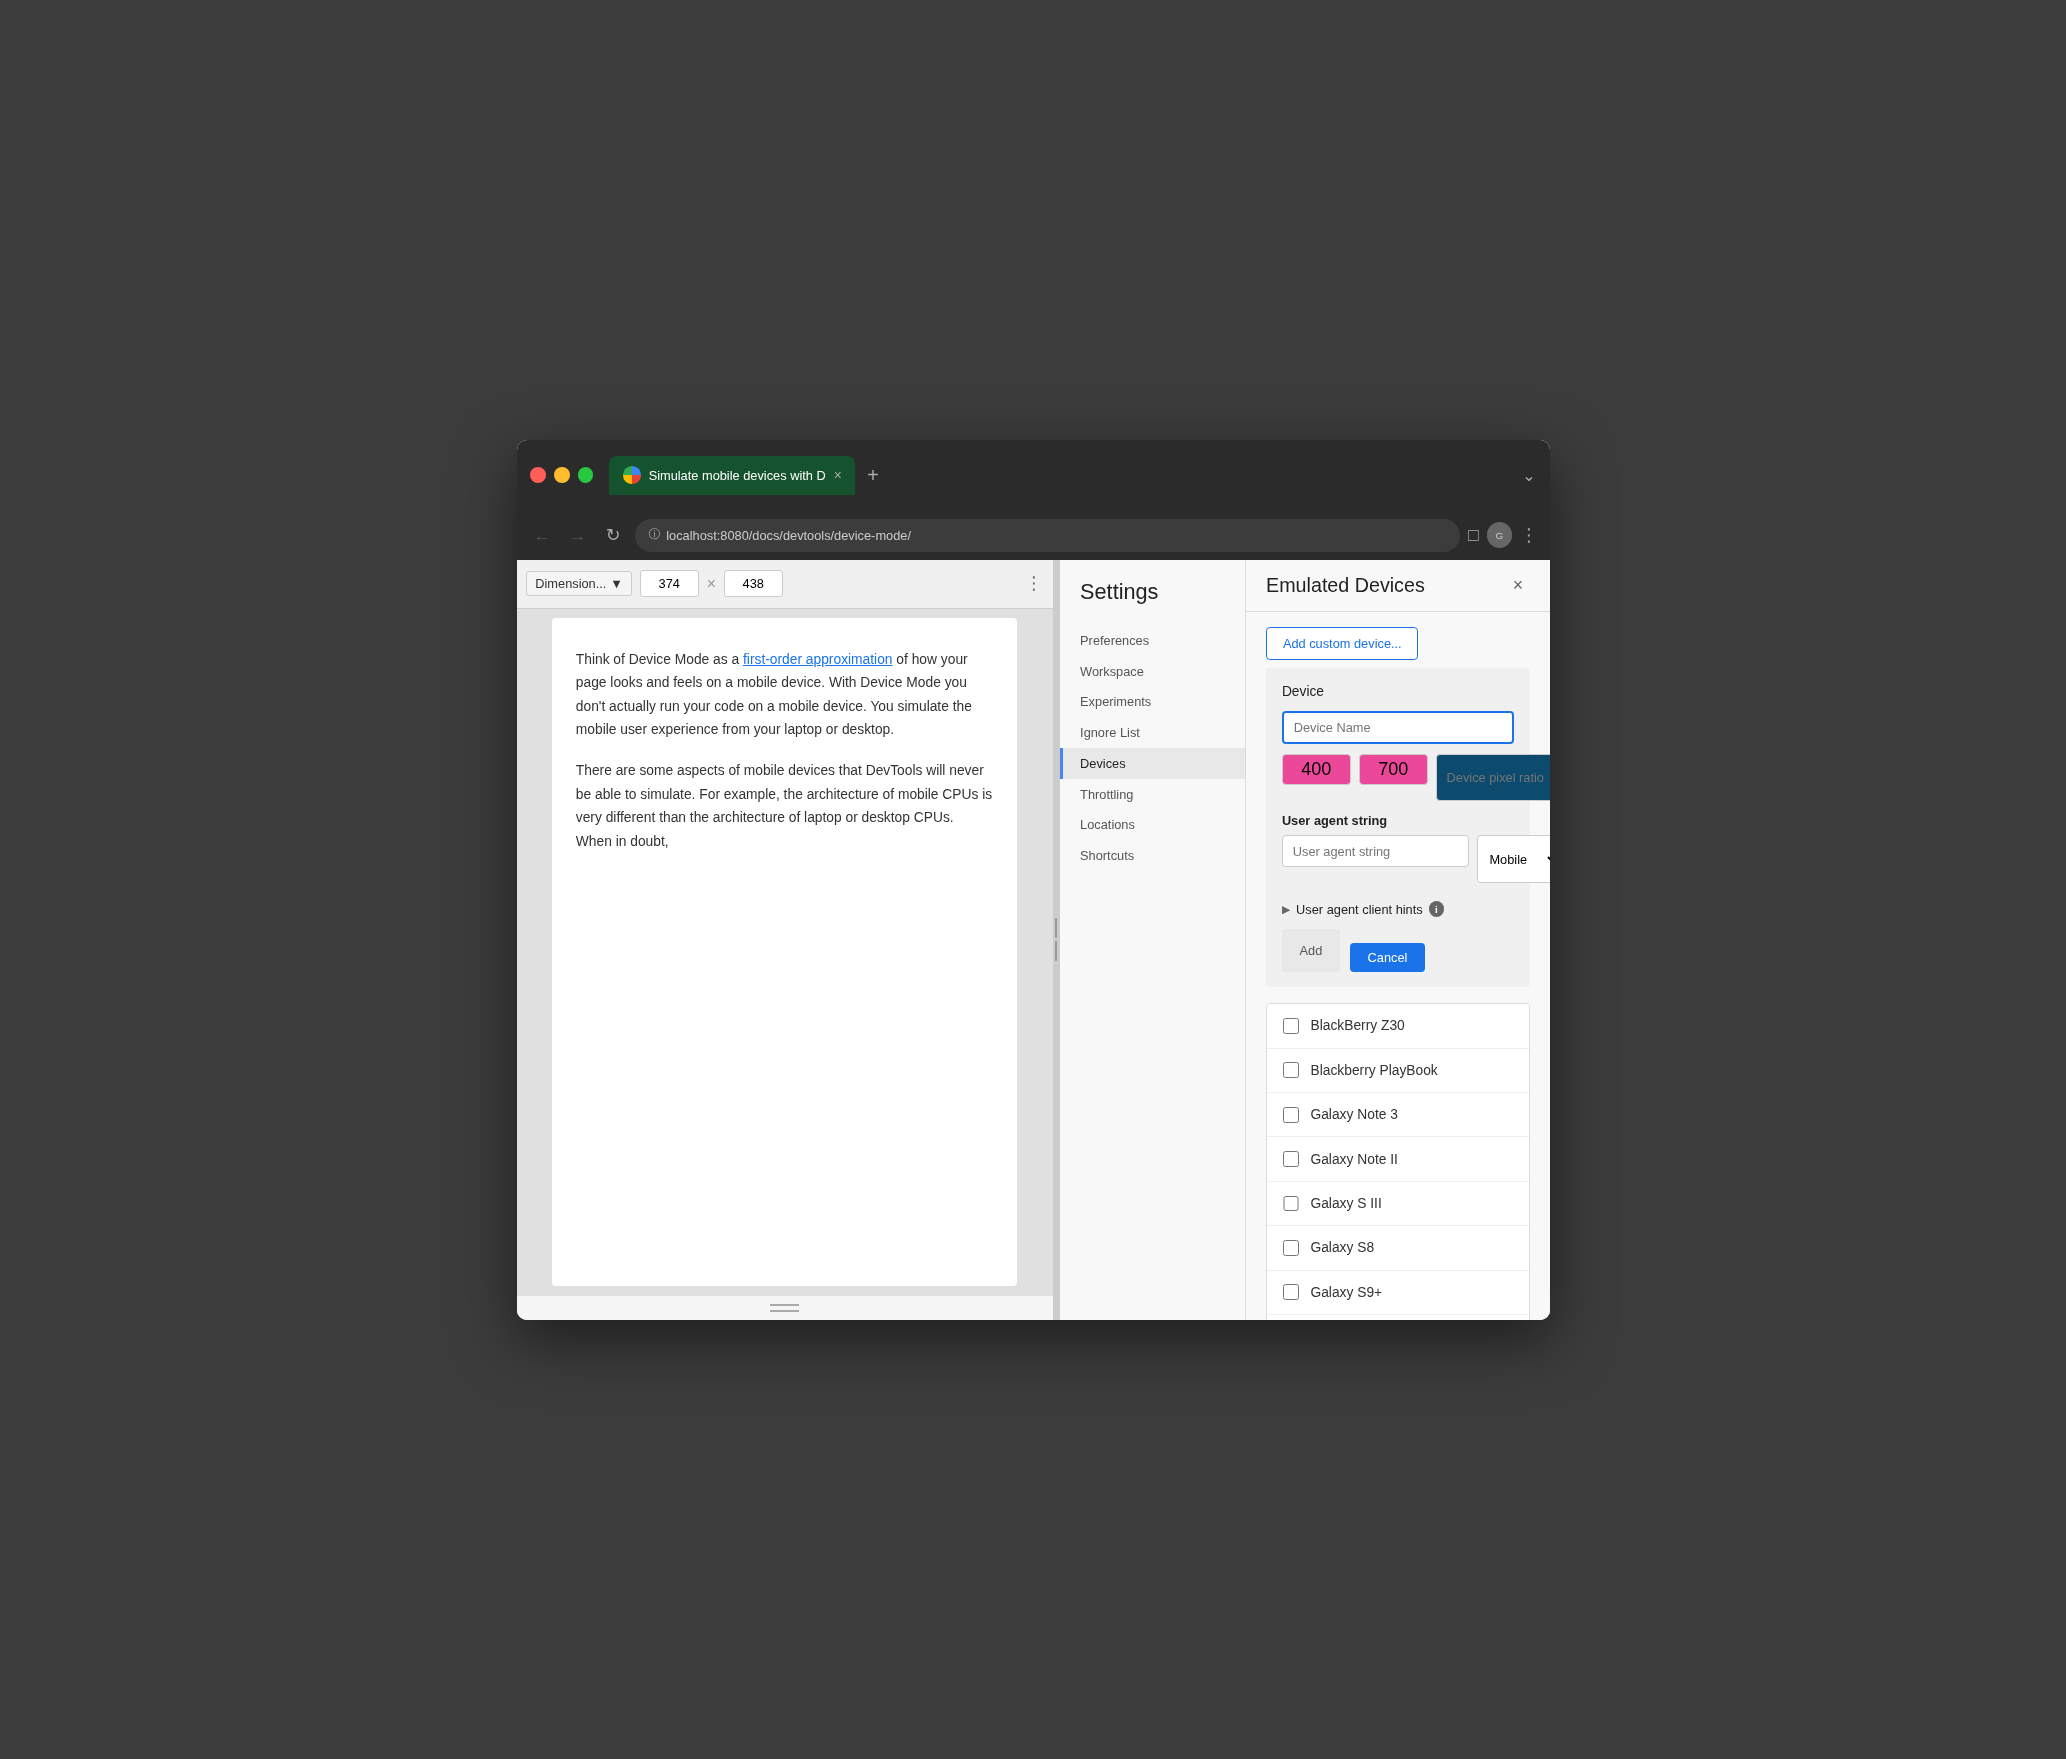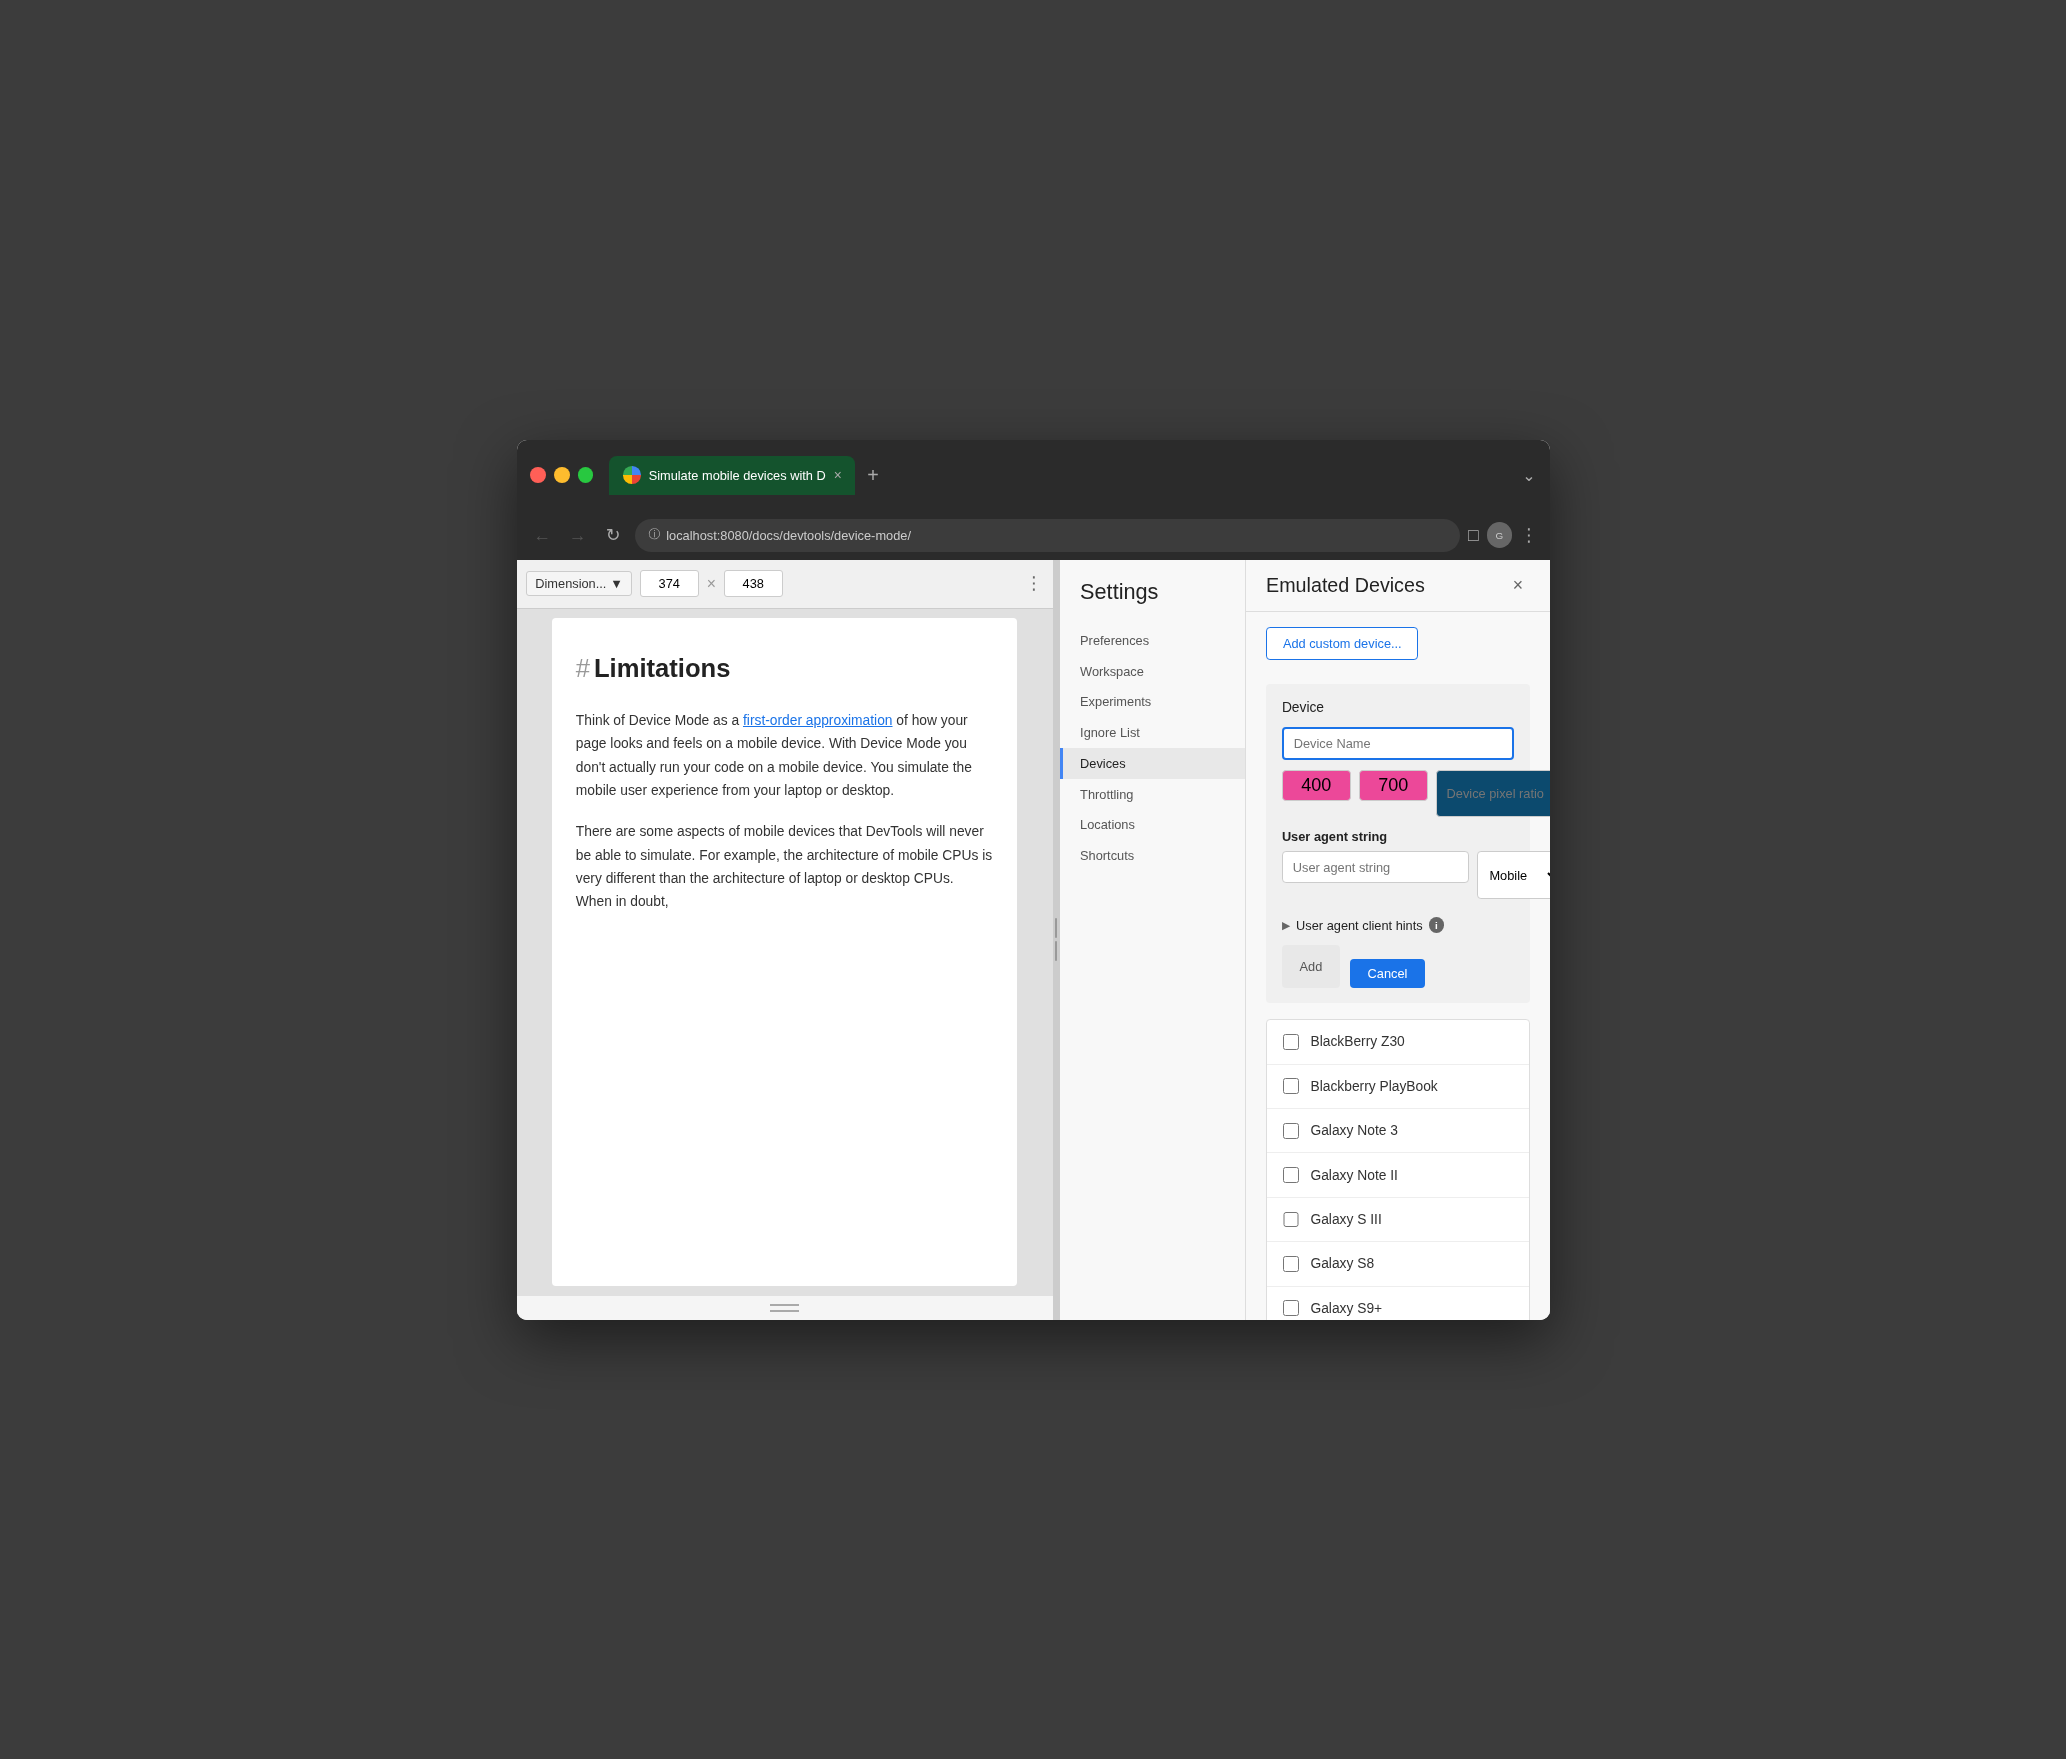--- a/index.html
+++ b/index.html
@@ -392,21 +392,21 @@
 
     
     .add-custom-btn {
       display: inline-block;
       border: 1px solid #1a73e8;
       border-radius: 3.9px;
       padding: 7.9px 15.8px;
       font-size: 12.8px;
       color: #1a73e8;
       cursor: pointer;
-      margin-bottom: 24px;
+      margin-bottom: 8px;
       background: #fff;
     }
 
     
     .device-form {
       background: #f0f0f0;
       border-radius: 3.9px;
       padding: 15.8px;
       margin-bottom: 15.8px;
     }
@@ -642,23 +642,20 @@
           <span>▼</span>
         </div>
         <input class="dim-input" type="text" value="374" style="">
         <span class="dim-separator">×</span>
         <input class="dim-input" type="text" value="438" style="">
         <span class="toolbar-more">⋮</span>
       </div>
 
       <div class="page-content-wrapper">
         <div class="page-card">
-          <h1>
-            <span class="hash">#</span><span>Limitations</span>
-          </h1>
           <p>
             <span>Think of Device Mode as a </span><a href="#"><span>first-order approximation</span></a><span> of how your page looks and feels on a mobile device. With Device Mode you don't actually run your code on a mobile device. You simulate the mobile user experience from your laptop or desktop.</span>
           </p>
           <p>There are some aspects of mobile devices that DevTools will never be able to simulate. For example, the architecture of mobile CPUs is very different than the architecture of laptop or desktop CPUs. When in doubt,</p>
         </div>
       </div>
 
       <div class="scrollbar-hint">
         <div class="scrollbar-lines"></div>
       </div>

